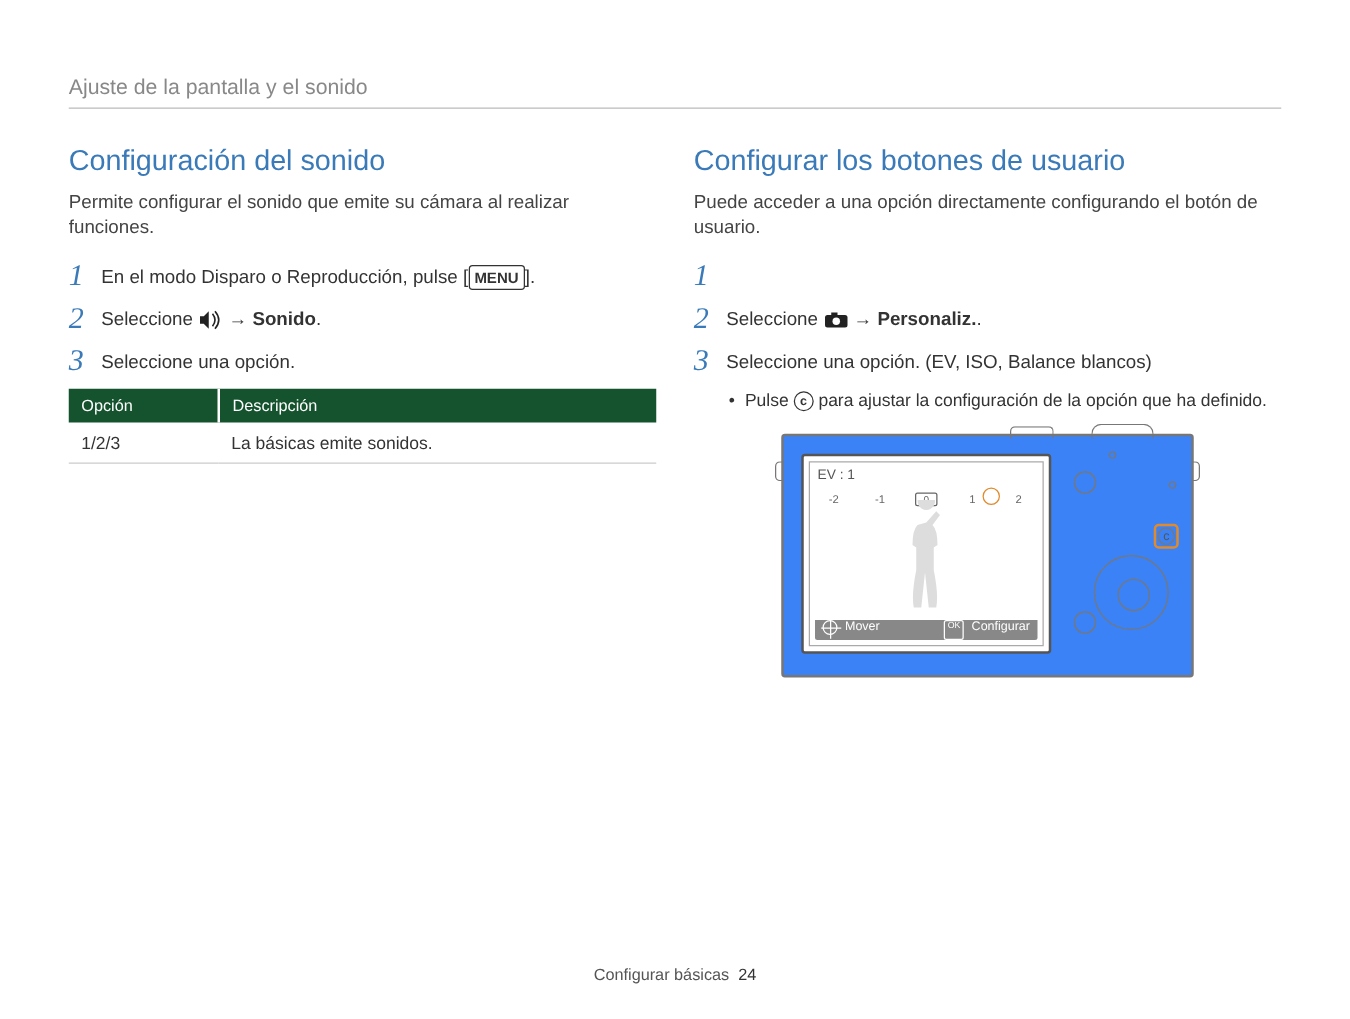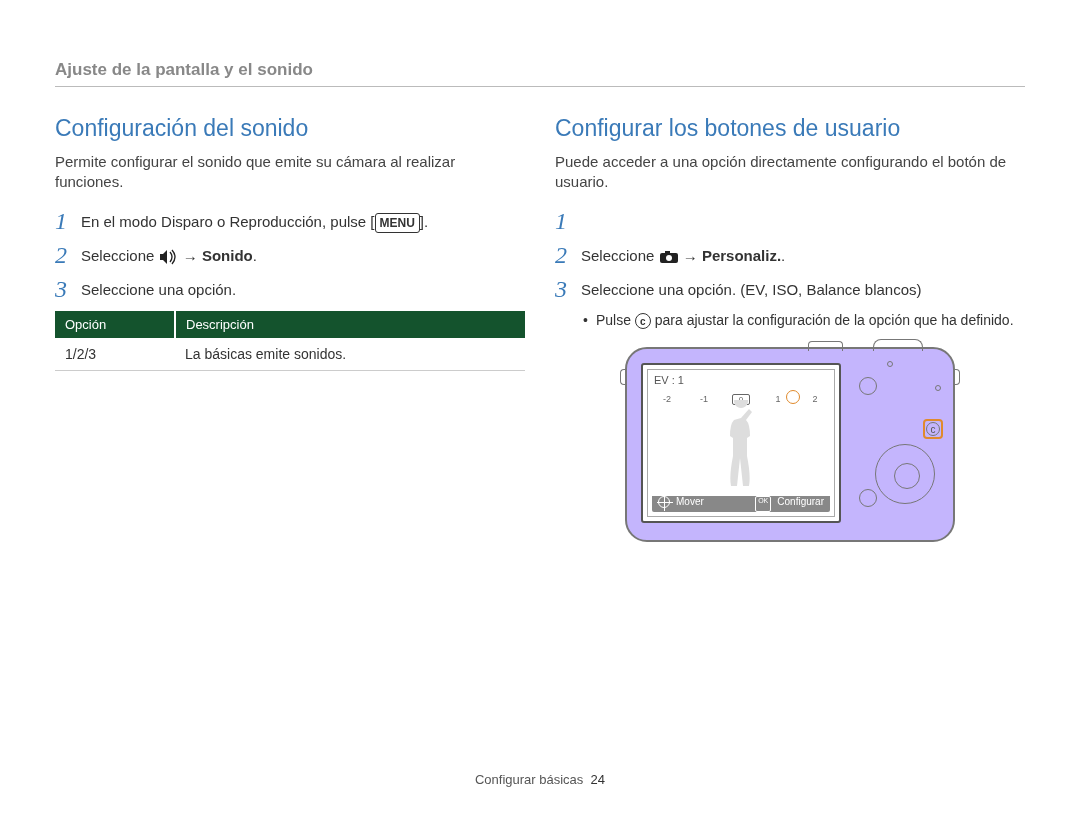--- a/index.html
+++ b/index.html
@@ -8,21 +8,21 @@
     height: 815px;
     background: #fff;
     font-family: Arial, Helvetica, sans-serif;
     color: #333;
     padding: 60px 55px 40px 55px;
     position: relative;
   }
   .page-header {
     color: #888;
     font-size: 17px;
-    font-weight: 700;
+    font-weight: 400;
     border-bottom: 1px solid #bbb;
     padding-bottom: 6px;
     margin-bottom: 28px;
   }
   .columns { display: flex; gap: 30px; }
   .col { flex: 1; }
   h2 {
     color: #3a7ab8;
     font-size: 23px;
     font-weight: 400;
@@ -75,22 +75,22 @@
     border-bottom: 1px solid #ccc;
     vertical-align: top;
   }
   td:first-child { width: 120px; }
   .sub-bullet { display:flex; gap:8px; font-size:14px; margin-left:28px; margin-top:4px; line-height:1.3;}
   .sub-bullet .dot{ flex-shrink:0;}
   
   .camera-wrap { margin-top: 18px; display:flex; justify-content:center; }
   .camera-body {
     width: 330px; height: 195px;
-    border: 2px solid #777; border-radius: 22px;
-    position: relative; background:#c4b5fd;
+    border: 2px solid #777; border-radius: 3px;
+    position: relative; background:#3b82f6;
   }
   .screen {
     position:absolute; left:14px; top:14px; width:200px; height:160px;
     border:2px solid #555; border-radius:3px; background:#fff;
   }
   .screen-inner{ position:absolute; inset:4px; border:1px solid #aaa; }
   .ev-label{ position:absolute; left:6px; top:4px; font-size:11px; color:#555;}
   .ev-scale{ position:absolute; left:10px; right:10px; top:22px; height:14px; display:flex; justify-content:space-between; align-items:center; font-size:9px; color:#666;}
   .ev-scale .n{ text-align:center; width:18px;}
   .ev-scale .zero{ border:1px solid #666; border-radius:2px; padding:0 3px; font-size:8px;}

